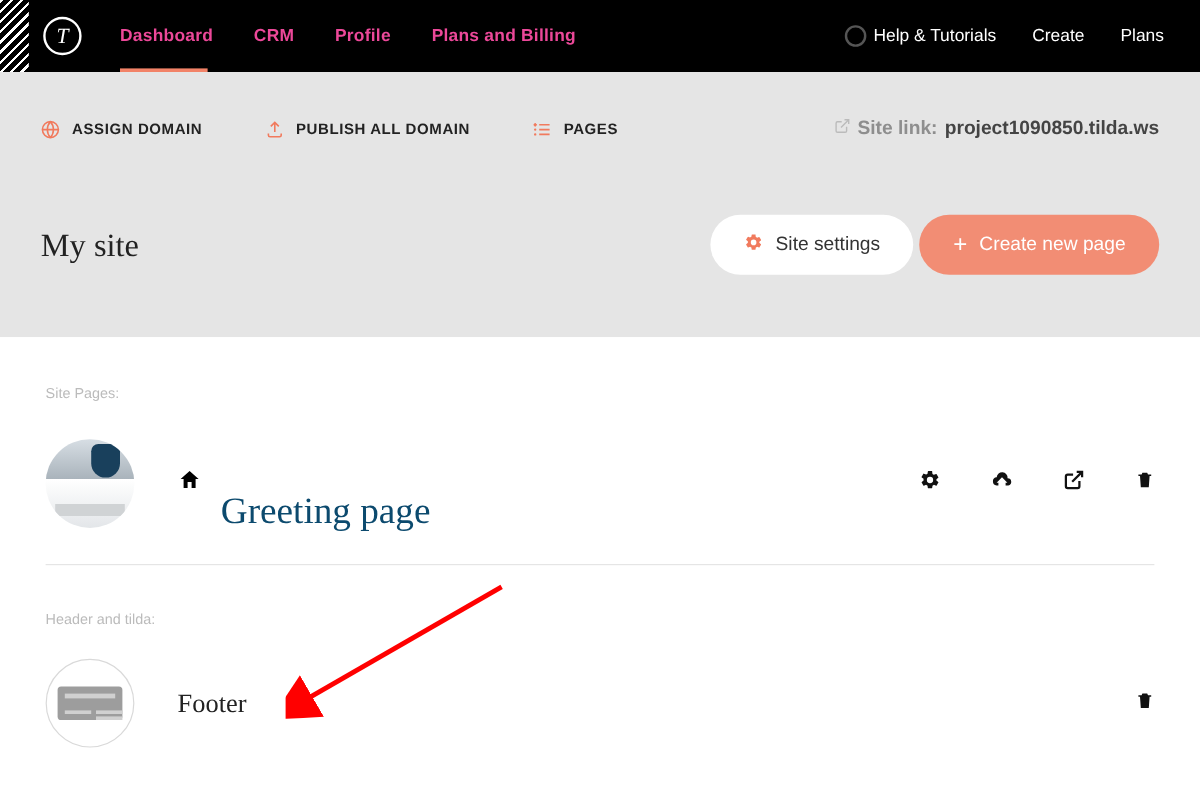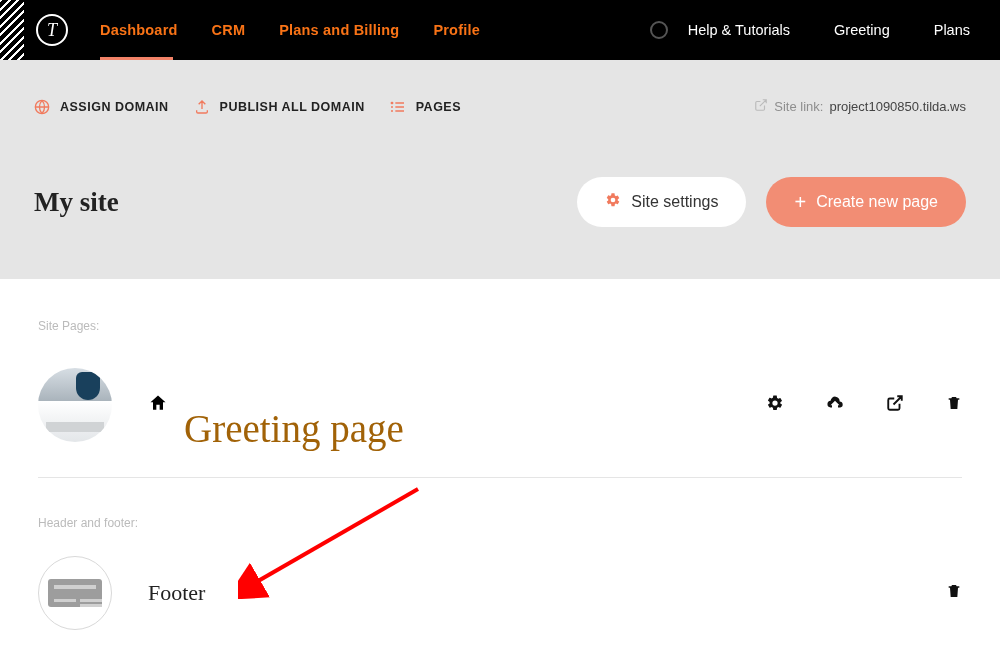--- a/index.html
+++ b/index.html
@@ -5,53 +5,53 @@
   * { margin: 0; padding: 0; box-sizing: border-box; }
   body { font-family: Arial, Helvetica, sans-serif; background: #fff; width: 1000px; height: 666px; overflow: hidden; position: relative; }
 
   
   .topbar { height: 60px; background: #000; display: flex; align-items: center; padding: 0 30px 0 0; position: relative; }
   .waves { width: 24px; height: 60px; background: repeating-linear-gradient(135deg, #fff 0 2px, #000 2px 6px); }
   .logo-wrap { width: 56px; display: flex; justify-content: center; align-items: center; }
   .logo-circle { width: 32px; height: 32px; border: 2px solid #fff; border-radius: 50%; display: flex; align-items: center; justify-content: center; color: #fff; font-family: Georgia, 'Times New Roman', serif; font-size: 18px; font-style: italic; }
 
   .navlinks { display: flex; align-items: center; margin-left: 20px; gap: 34px; height: 100%; }
-  .navlinks a { color: #f97316; text-decoration: none; font-size: 14.5px; font-weight: 600; height: 100%; display: flex; align-items: center; position: relative; letter-spacing: 0.2px; }
+  .navlinks a { color: #ec4899; text-decoration: none; font-size: 14.5px; font-weight: 600; height: 100%; display: flex; align-items: center; position: relative; letter-spacing: 0.2px; }
   .navlinks a.active::after { content: ""; position: absolute; bottom: 0; left: 0; width: 73px; height: 3px; background: #f28368; }
   .nav-right { margin-left: auto; display: flex; align-items: center; gap: 30px; }
-  .nav-right a { color: #fff; text-decoration: none; font-size: 14.5px; font-weight: 500; margin-left: 14px; }
+  .nav-right a { color: #fff; text-decoration: none; font-size: 14.5px; font-weight: 500; }
   .help-wrap { display: flex; align-items: center; gap: 6px; }
   .help-circle { width: 18px; height: 18px; border: 2px solid #555; border-radius: 50%; position: relative; }
 
   
   .upper { background: #e5e5e5; padding: 38px 34px 52px 34px; }
-  .toolbar-row { display: flex; align-items: center; gap: 25px; font-size: 12.5px; font-weight: 700; letter-spacing: 0.5px; }
+  .toolbar-row { display: flex; align-items: center; gap: 52px; font-size: 12.5px; font-weight: 700; letter-spacing: 0.5px; }
   .toolbar-item { display: flex; align-items: center; gap: 10px; cursor: pointer; color: #222; }
   .toolbar-item .ticon { color: #f17a5d; display: inline-flex; }
-  .site-link-wrap { margin-left: auto; font-weight: 400; font-size: 13px; color: #8e8e8e; letter-spacing: 0px; display: flex; align-items: center; gap: 6px; }
+  .site-link-wrap { margin-left: auto; font-weight: 700; font-size: 16px; color: #8e8e8e; letter-spacing: 0px; display: flex; align-items: center; gap: 6px; }
   .site-link-wrap .domain { color: #444; }
 
   .title-row { display: flex; align-items: center; margin-top: 62px; }
-  .site-title { font-size: 27px; font-weight: 700; color: #222; font-family: Georgia, 'Times New Roman', Times, serif; }
-  .title-buttons { margin-left: auto; display: flex; gap: 20px; }
+  .site-title { font-size: 27px; font-weight: 400; color: #222; font-family: Georgia, 'Times New Roman', Times, serif; }
+  .title-buttons { margin-left: auto; display: flex; gap: 5px; }
   .btn { height: 50px; border-radius: 26px; display: flex; align-items: center; padding: 0 28px; font-size: 16px; gap: 10px; cursor: pointer; border: none; font-family: inherit; }
   .btn-white { background: #fff; color: #333; }
   .btn-white .icon { color: #f17a5d; }
   .btn-orange { background: #f28d74; color: #fff; }
   .btn .plus { font-size: 20px; line-height: 1; }
 
   
   .lower { background: #fff; padding: 40px 38px; }
   .section-label { color: #bbb; font-size: 12px; margin-bottom: 18px; }
   .page-row { display: flex; align-items: center; gap: 36px; padding: 8px 0; }
   .thumb { width: 74px; height: 74px; border-radius: 50%; background: linear-gradient(180deg, #d7dee4 0%, #a9b3bb 45%, #fff 45%, #e3e6e9 100%); position: relative; overflow: hidden; flex-shrink: 0; }
   .thumb::before { content: ""; position: absolute; top: 4px; right: 12px; width: 24px; height: 28px; background: #19405c; border-radius: 6px 6px 12px 12px; }
   .thumb::after { content: ""; position: absolute; bottom: 10px; left: 8px; width: 58px; height: 10px; background: #d0d3d5; }
   .page-title-wrap { display: flex; align-items: center; gap: 16px; }
-  .page-title { font-size: 39px; font-family: Georgia, 'Times New Roman', serif; font-weight: 400; color: #a16207; margin-top: 47px; }
+  .page-title { font-size: 31px; font-family: Georgia, 'Times New Roman', serif; font-weight: 400; color: #0c4a6e; margin-top: 47px; }
   .home-icon { font-size: 18px; }
   .row-actions { margin-left: auto; display: flex; gap: 42px; font-size: 17px; color: #111; }
   .row-actions span { cursor: pointer; }
   .divider { height: 1px; background: #e5e5e5; margin: 18px 0 38px 0; }
 
   .footer-thumb { width: 74px; height: 74px; border: 1px solid #d9d9d9; border-radius: 50%; background: #fff; display: flex; align-items: center; justify-content: center; flex-shrink: 0; }
   .footer-rect { width: 54px; height: 28px; background: #9d9d9d; border-radius: 3px; position: relative; }
   .footer-rect::before { content: ""; position: absolute; top: 6px; left: 6px; right: 6px; height: 4px; background: #d0d0d0; }
   .footer-rect::after { content: ""; position: absolute; bottom: 5px; left: 6px; width: 22px; height: 3px; background: #d0d0d0; box-shadow: 26px 0 0 #d0d0d0, 26px 5px 0 #d0d0d0; }
   .footer-title { font-size: 22px; font-family: Georgia, 'Times New Roman', serif; color: #222; text-align: center; }
@@ -64,29 +64,29 @@
 <body>
 
 <div class="topbar">
   <div class="waves"></div>
   <div class="logo-wrap">
     <div class="logo-circle">T</div>
   </div>
   <div class="navlinks">
     <a href="#" class="active">Dashboard</a>
     <a href="#">CRM</a>
+    <a href="#">Profile</a>
     <a href="#">Plans and Billing</a>
-    <a href="#">Profile</a>
   </div>
   <div class="nav-right">
     <div class="help-wrap">
       <span class="help-circle"></span>
       <a href="#">Help &amp; Tutorials</a>
     </div>
-    <a href="#">Greeting</a>
+    <a href="#">Create</a>
     <a href="#">Plans</a>
   </div>
 </div>
 
 <div class="upper">
   <div class="toolbar-row">
     <div class="toolbar-item">
       <span class="ticon">
         <svg width="16" height="16" viewBox="0 0 24 24" fill="none" stroke="currentColor" stroke-width="2">
             <circle cx="12" cy="12" r="10"></circle>
@@ -174,21 +174,21 @@
       <span>
         <svg width="16" height="18" viewBox="0 0 24 24" fill="currentColor">
             <path d="M6 7h12l-1 14H7L6 7zm3-4h6l1 2h4v2H4V5h4l1-2z"></path>
           </svg>
       </span>
     </div>
   </div>
 
   <div class="divider"></div>
 
-  <div class="section-label">Header and footer:</div>
+  <div class="section-label">Header and tilda:</div>
   <div class="page-row">
     <div class="footer-thumb">
       <div class="footer-rect"></div>
     </div>
     <span class="footer-title">Footer</span>
     <div class="row-actions">
       <span>
         <svg width="16" height="18" viewBox="0 0 24 24" fill="currentColor">
             <path d="M6 7h12l-1 14H7L6 7zm3-4h6l1 2h4v2H4V5h4l1-2z"></path>
           </svg>

